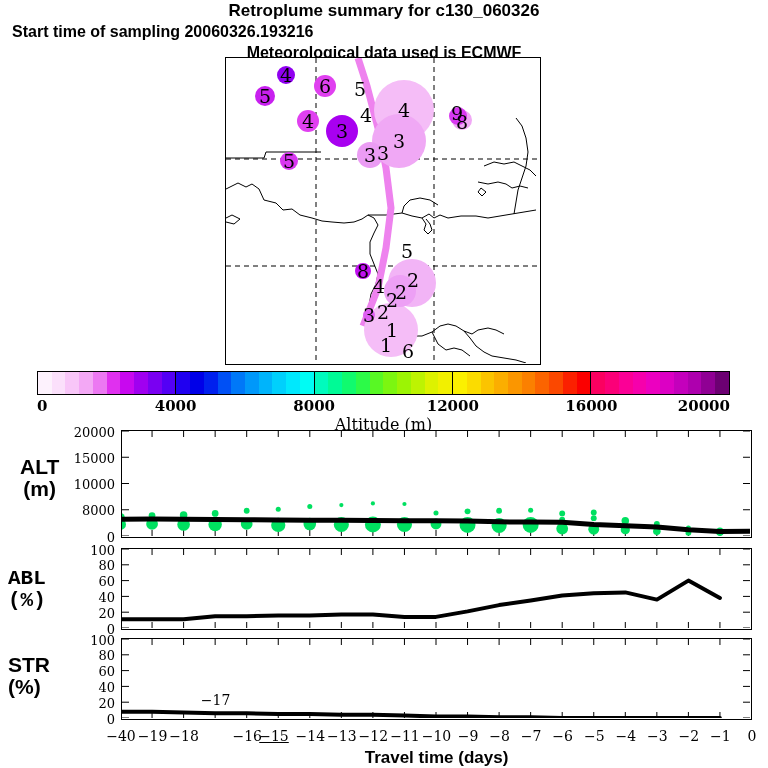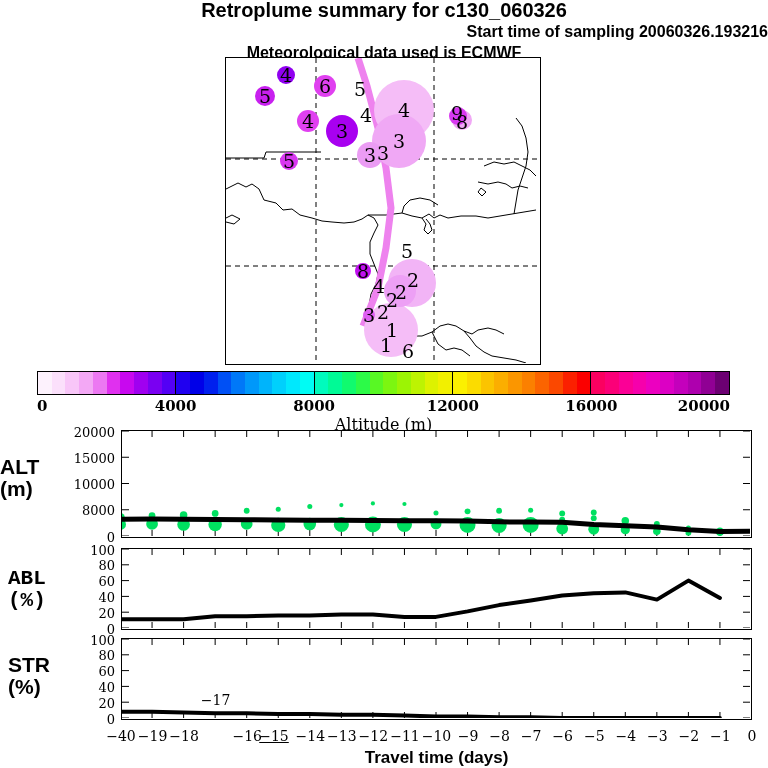--- a/index.html
+++ b/index.html
@@ -1,23 +1,23 @@
 <!DOCTYPE html>
 <html><head>
 <meta charset="utf-8">
 <style>
   html,body{margin:0;padding:0;background:#fff;}
   body{width:768px;height:768px;position:relative;overflow:hidden;
        font-family:"Liberation Sans",sans-serif;color:#000;}
   .abs{position:absolute;}
   
   #title-block{left:0;top:0;width:768px;text-align:center;}
-  .t-main{font-size:20px;font-weight:bold;line-height:21px;white-space:nowrap;}
+  .t-main{font-size:17px;font-weight:bold;line-height:21px;white-space:nowrap;}
   .t-sub{font-size:16px;font-weight:bold;line-height:21px;white-space:nowrap;}
-  #time-row{display:flex;justify-content:flex-end;gap:26px;}
+  #time-row{display:flex;justify-content:flex-start;gap:26px;padding-left:12px;}
   
   #map-panel{left:225px;top:57px;width:316px;height:308px;
              border:1.6px solid #000;background:#fff;box-sizing:border-box;}
   #map-svg{position:absolute;left:0;top:0;}
   .bubble{position:absolute;border-radius:50%;transform:translate(-50%,-50%);}
   .blabel{position:absolute;transform:translate(-50%,-50%);
           font-family:"DejaVu Serif",serif;font-size:19px;color:#000;
           line-height:1;pointer-events:none;}
   
   #cbar-wrap{left:37px;top:371px;width:693px;height:24px;}
@@ -300,21 +300,21 @@
           <ellipse cx="597.9499999999999" cy="100.8" rx="4.2" ry="4.2" fill="#00e060"></ellipse>
         </g>
         <polyline points="-1.5,88.2 30.1,87.9 61.6,88.2 93.1,88.5 124.7,88.7 156.3,89.0 187.8,89.3 219.3,89.3 250.9,89.5 282.4,89.8 314.0,89.8 345.6,90.0 377.1,90.8 408.7,91.1 440.2,91.3 471.8,93.5 503.3,94.8 534.9,96.1 566.4,98.7 597.9,100.5 629.5,100.3" fill="none" stroke="#000000" stroke-width="5" stroke-linejoin="round" stroke-linecap="round"></polyline>
       </svg>
     </div>
     <div class="yl abs" style="left: 59px; top: 536.5px;">0</div>
     <div class="yl abs" style="left: 59px; top: 510.25px;">8000</div>
     <div class="yl abs" style="left: 59px; top: 484px;">10000</div>
     <div class="yl abs" style="left: 59px; top: 457.75px;">15000</div>
     <div class="yl abs" style="left: 59px; top: 431.5px;">20000</div>
-    <div class="pname abs" style="left: 0; top: 456px;">
+    <div class="pname abs" style="left: 20px; top: 456px; text-align: center;">
       <div>ALT</div>
       <div>(m)</div>
     </div>
     <div class="ts-frame" style="top: 548px; width: 631px; height: 82px;">
       <svg width="628" height="79" class="ts-svg">
         <g stroke="#000" stroke-width="1">
           <line x1="-1.5" y1="0" x2="-1.5" y2="6"></line>
           <line x1="-1.5" y1="79" x2="-1.5" y2="73"></line>
           <line x1="30.05" y1="0" x2="30.05" y2="6"></line>
           <line x1="30.05" y1="79" x2="30.05" y2="73"></line>

